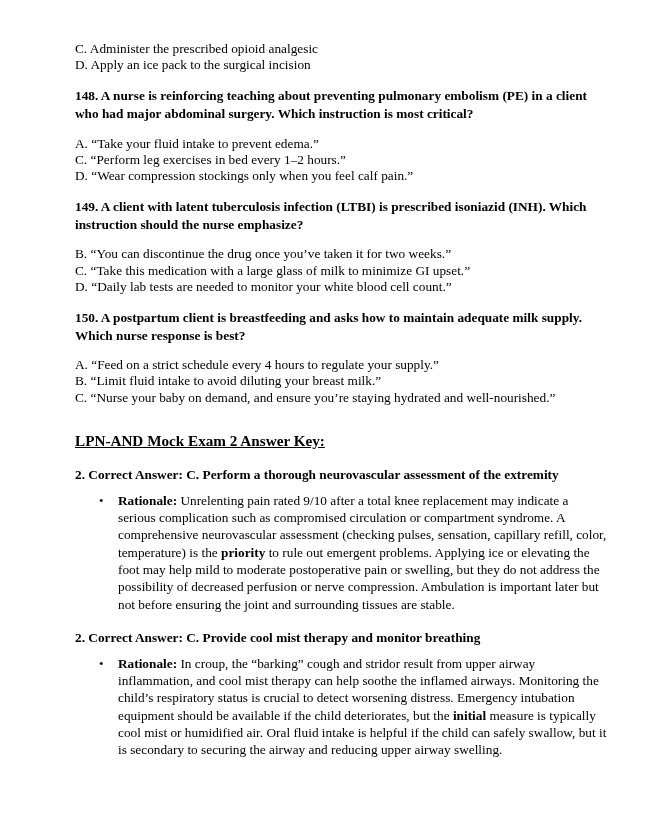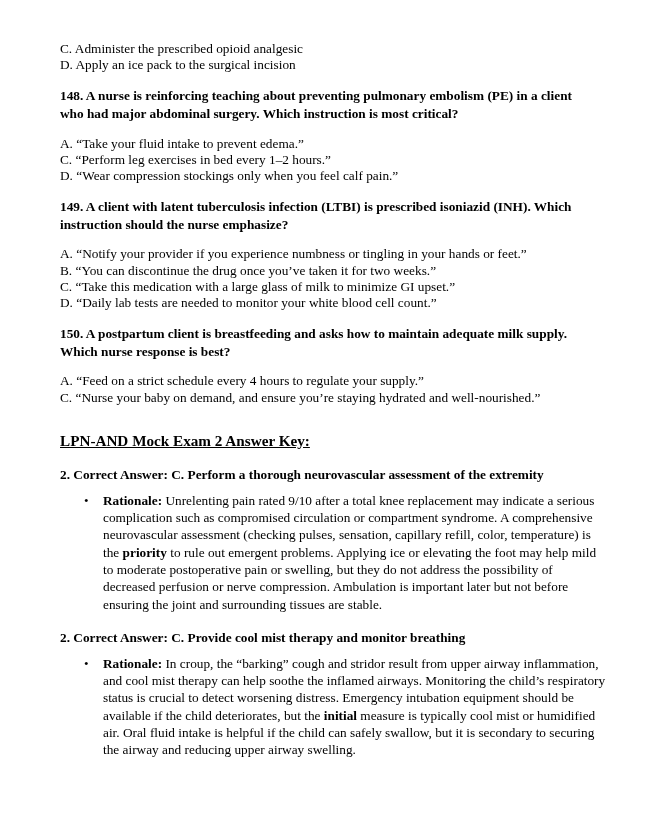--- a/index.html
+++ b/index.html
@@ -14,21 +14,21 @@
     font-family: "Liberation Serif", "DejaVu Serif", serif;
     color: #000000;
     overflow: hidden;
   }
   .page {
     position: relative;
     width: 666px;
     height: 833px;
     background: #ffffff;
     box-sizing: border-box;
-    padding: 41px 58px 0 60px;
+    padding: 41px 58px 0 75px;
   }
   .doc {
     width: 100%;
   }
 
   
   .opts {
     margin: 0;
     padding: 0;
   }
@@ -113,29 +113,29 @@
 
     <div class="question">148. A nurse is reinforcing teaching about preventing pulmonary embolism (PE) in a client who had major abdominal surgery. Which instruction is most critical?</div>
     <div class="opts opts-block">
       <div class="opt">A. “Take your fluid intake to prevent edema.”</div>
       <div class="opt">C. “Perform leg exercises in bed every 1–2 hours.”</div>
       <div class="opt">D. “Wear compression stockings only when you feel calf pain.”</div>
     </div>
 
     <div class="question">149. A client with latent tuberculosis infection (LTBI) is prescribed isoniazid (INH). Which instruction should the nurse emphasize?</div>
     <div class="opts opts-block">
-      <div class="opt">A. “Notify your provider if you experience numbness or tingling in your hands or feet.”</div>
       <div class="opt">B. “You can discontinue the drug once you’ve taken it for two weeks.”</div>
       <div class="opt">C. “Take this medication with a large glass of milk to minimize GI upset.”</div>
       <div class="opt">D. “Daily lab tests are needed to monitor your white blood cell count.”</div>
     </div>
 
     <div class="question">150. A postpartum client is breastfeeding and asks how to maintain adequate milk supply. Which nurse response is best?</div>
     <div class="opts opts-block">
       <div class="opt">A. “Feed on a strict schedule every 4 hours to regulate your supply.”</div>
+      <div class="opt">B. “Limit fluid intake to avoid diluting your breast milk.”</div>
       <div class="opt">C. “Nurse your baby on demand, and ensure you’re staying hydrated and well-nourished.”</div>
     </div>
 
     <div>
       <div class="key-heading">LPN-AND Mock Exam 2 Answer Key:</div>
     </div>
 
     <div class="answer-line">2. Correct Answer: C. Perform a thorough neurovascular assessment of the extremity</div>
     <ul class="rationale-list">
       <li><span class="rationale-label">Rationale:</span><span> Unrelenting pain rated 9/10 after a total knee replacement may indicate a serious complication such as compromised circulation or compartment syndrome. A comprehensive neurovascular assessment (checking pulses, sensation, capillary refill, color, temperature) is the </span><span class="em-bold">priority</span><span> to rule out emergent problems. Applying ice or elevating the foot may help mild to moderate postoperative pain or swelling, but they do not address the possibility of decreased perfusion or nerve compression. Ambulation is important later but not before ensuring the joint and surrounding tissues are stable.</span></li>

